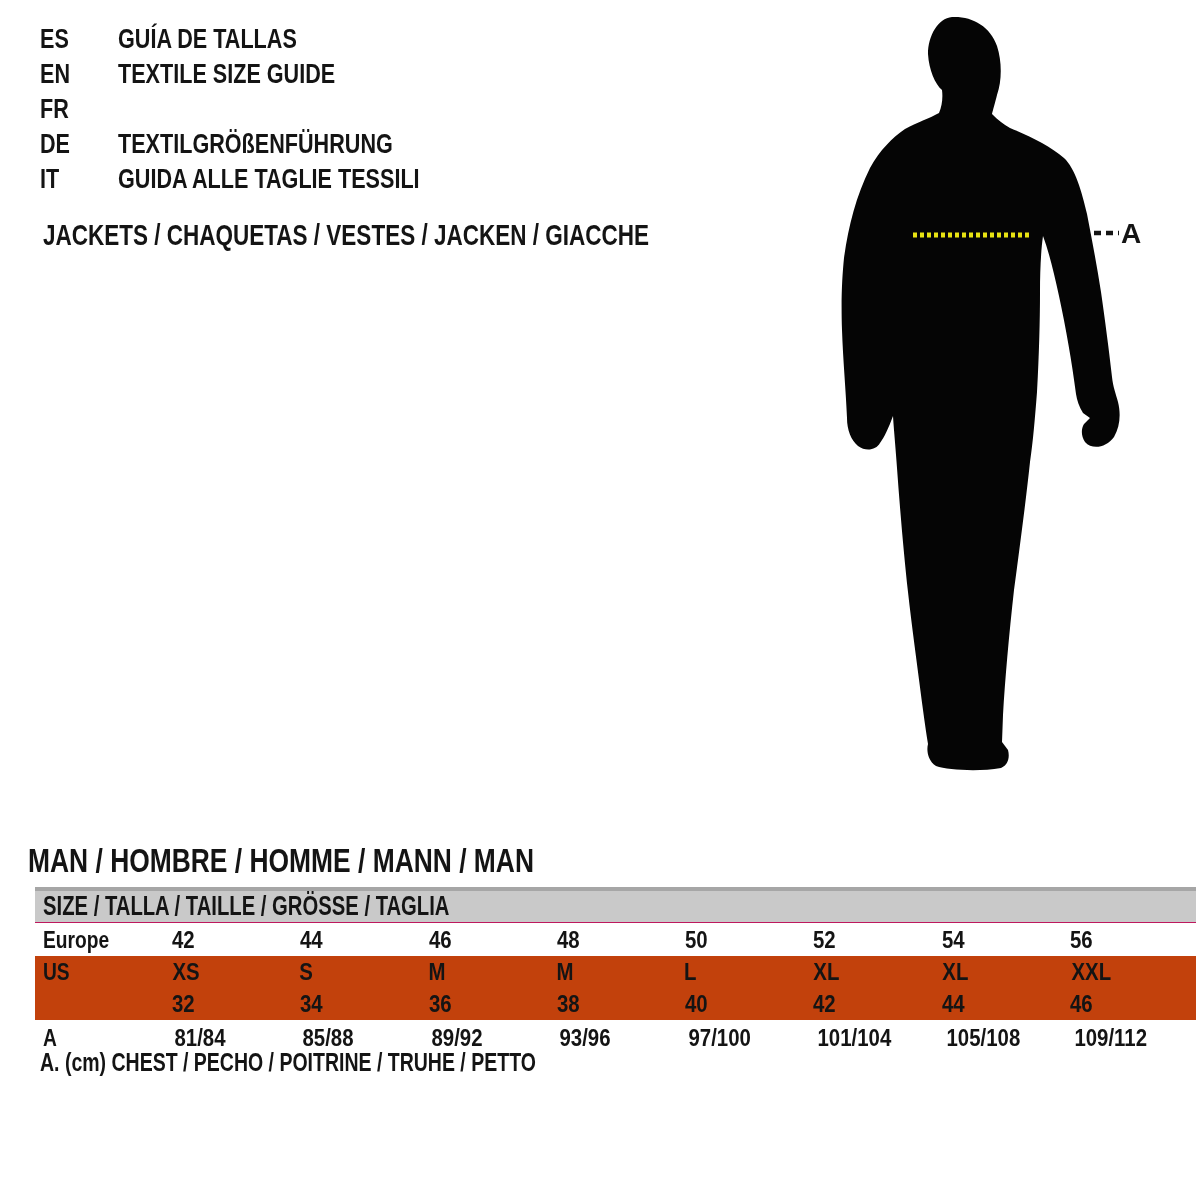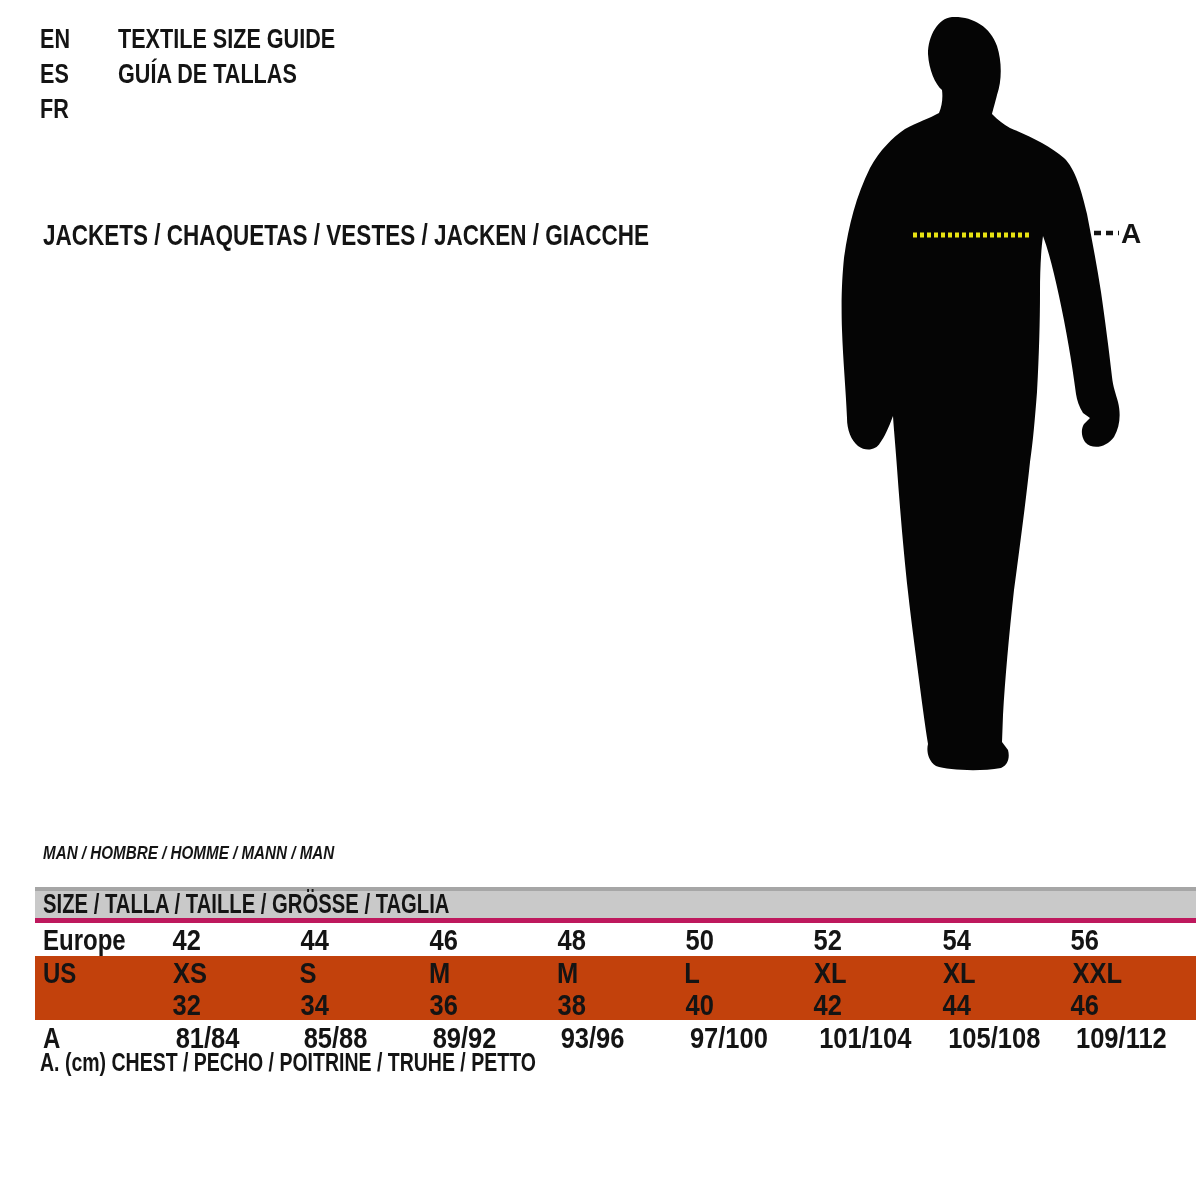--- a/index.html
+++ b/index.html
@@ -23,61 +23,69 @@
   
   .cats{left:43px;top:219px;font-weight:700;font-size:30px;}
   .cat-line{height:32px;display:flex;align-items:center;}
   .cats .cond{transform:scaleX(0.75);}
 
   
   svg.figure{left:0;top:0;pointer-events:none;}
   .measure-a{left:1121px;top:218px;font-weight:700;font-size:28px;}
 
   
-  .man-heading{left:43px;top:842px;font-weight:700;font-size:19px;font-style:italic;}
+  .man-heading{left:28px;top:842px;font-weight:700;font-size:33px;}
   .man-heading .cond{transform:scaleX(0.80);}
 
   
   .size-table{left:35px;top:887px;width:1161px;border-top:4px solid #a6a6a6;}
   .thead{
     height:32px;background:#c9c9c9;display:flex;align-items:center;
     padding-left:8px;font-weight:700;font-size:27px;box-sizing:border-box;
-    border-bottom:5px solid #be185d;
+    border-bottom:1px solid #be185d;
   }
   .thead .cond{transform:scaleX(0.75);}
   .trow{display:grid;grid-template-columns:135px repeat(8,1fr);align-items:center;}
   .trow.r0{height:33px;}
   .trow.r1{height:32px;}
   .trow.r2{height:32px;}
   .trow.r3{height:35px;}
   .trow.band{background:#c2410c;}
-  .tcell{font-weight:700;font-size:30px;}
+  .tcell{font-weight:700;font-size:24px;}
   .tcell.label{padding-left:8px;text-align:left;}
   .tcell.label .cond{transform:scaleX(0.80);}
   .tcell.val{text-align:left;}
   .tcell.val .condC{transform:scaleX(0.85);}
 
   
   .footnote{left:40px;top:1047px;font-weight:700;font-size:26px;}
   .footnote .cond{transform:scaleX(0.75);}
 </style>
 </head>
 <body>
 
 <div class="abs langs">
   <div class="lang-row">
+    <span class="lang-code"><span class="cond">ES</span></span>
+    <span class="lang-label"><span class="cond">GUÍA DE TALLAS</span></span>
+  </div>
+  <div class="lang-row">
     <span class="lang-code"><span class="cond">EN</span></span>
     <span class="lang-label"><span class="cond">TEXTILE SIZE GUIDE</span></span>
   </div>
   <div class="lang-row">
-    <span class="lang-code"><span class="cond">ES</span></span>
-    <span class="lang-label"><span class="cond">GUÍA DE TALLAS</span></span>
-  </div>
-  <div class="lang-row">
     <span class="lang-code"><span class="cond">FR</span></span>
+  </div>
+  <div class="lang-row">
+    <span class="lang-code"><span class="cond">DE</span></span>
+    <span class="lang-label"><span class="cond">TEXTILGRÖßENFÜHRUNG</span></span>
+  </div>
+  <div class="lang-row">
+    <span class="lang-code"><span class="cond">IT</span></span>
+    <span class="lang-label"><span class="cond">GUIDA ALLE TAGLIE TESSILI</span></span>
   </div>
 </div>
 
 <div class="abs cats">
   <div class="cat-line">
       <span class="cond">JACKETS / CHAQUETAS / VESTES / JACKEN / GIACCHE</span>
     </div>
 </div>
 
 <svg class="abs figure" width="1200" height="1200" viewBox="0 0 1200 1200">

